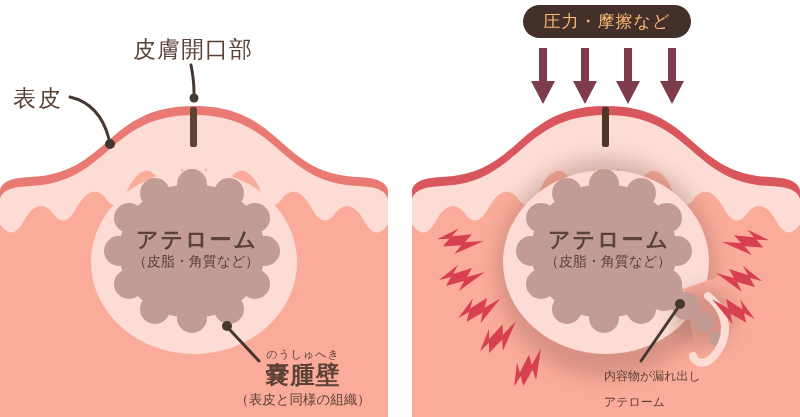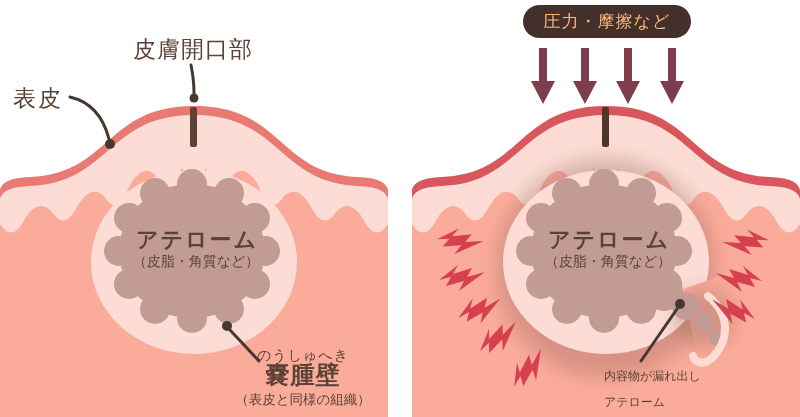--- a/index.html
+++ b/index.html
@@ -5,21 +5,21 @@
   html,body{margin:0;padding:0;background:#ffffff;}
   #stage{position:relative;width:800px;height:417px;overflow:hidden;background:#ffffff;
          font-family:"DejaVu Sans",sans-serif;}
   #art{position:absolute;left:0;top:0;}
   .lbl{position:absolute;color:#5A4236;white-space:nowrap;}
   .ctr{text-align:center;white-space:normal;}
   #lbl-hyohi{left:13px;top:83px;font-size:23px;letter-spacing:2px;}
   #lbl-kaikou{left:133px;top:34px;font-size:23px;letter-spacing:1px;}
   #lbl-at-l{left:131px;top:225px;width:132px;font-size:22px;font-weight:bold;letter-spacing:2px;}
   #lbl-at-l-sub{left:111px;top:253px;width:170px;font-size:14px;}
-  #lbl-furi{left:240px;top:347px;width:126px;font-size:14px;letter-spacing:1px;}
+  #lbl-furi{left:240px;top:347px;width:126px;font-size:11px;letter-spacing:1px;}
   #lbl-wall{left:240px;top:359px;width:126px;font-size:24px;font-weight:bold;letter-spacing:1px;}
   #lbl-wall-sub{left:222px;top:391px;width:162px;font-size:13.5px;}
   #pill{position:absolute;left:523px;top:5px;width:168px;height:33px;background:#44302A;
         border-radius:17px;color:#fdba74;font-size:17px;letter-spacing:1px;
         display:flex;align-items:center;justify-content:center;}
   #lbl-at-r{left:543px;top:225px;width:132px;font-size:22px;font-weight:bold;letter-spacing:2px;}
   #lbl-at-r-sub{left:523px;top:253px;width:170px;font-size:14px;}
   #lbl-leak{left:604px;top:363px;font-size:12px;line-height:26px;}
 </style>
 </head>

